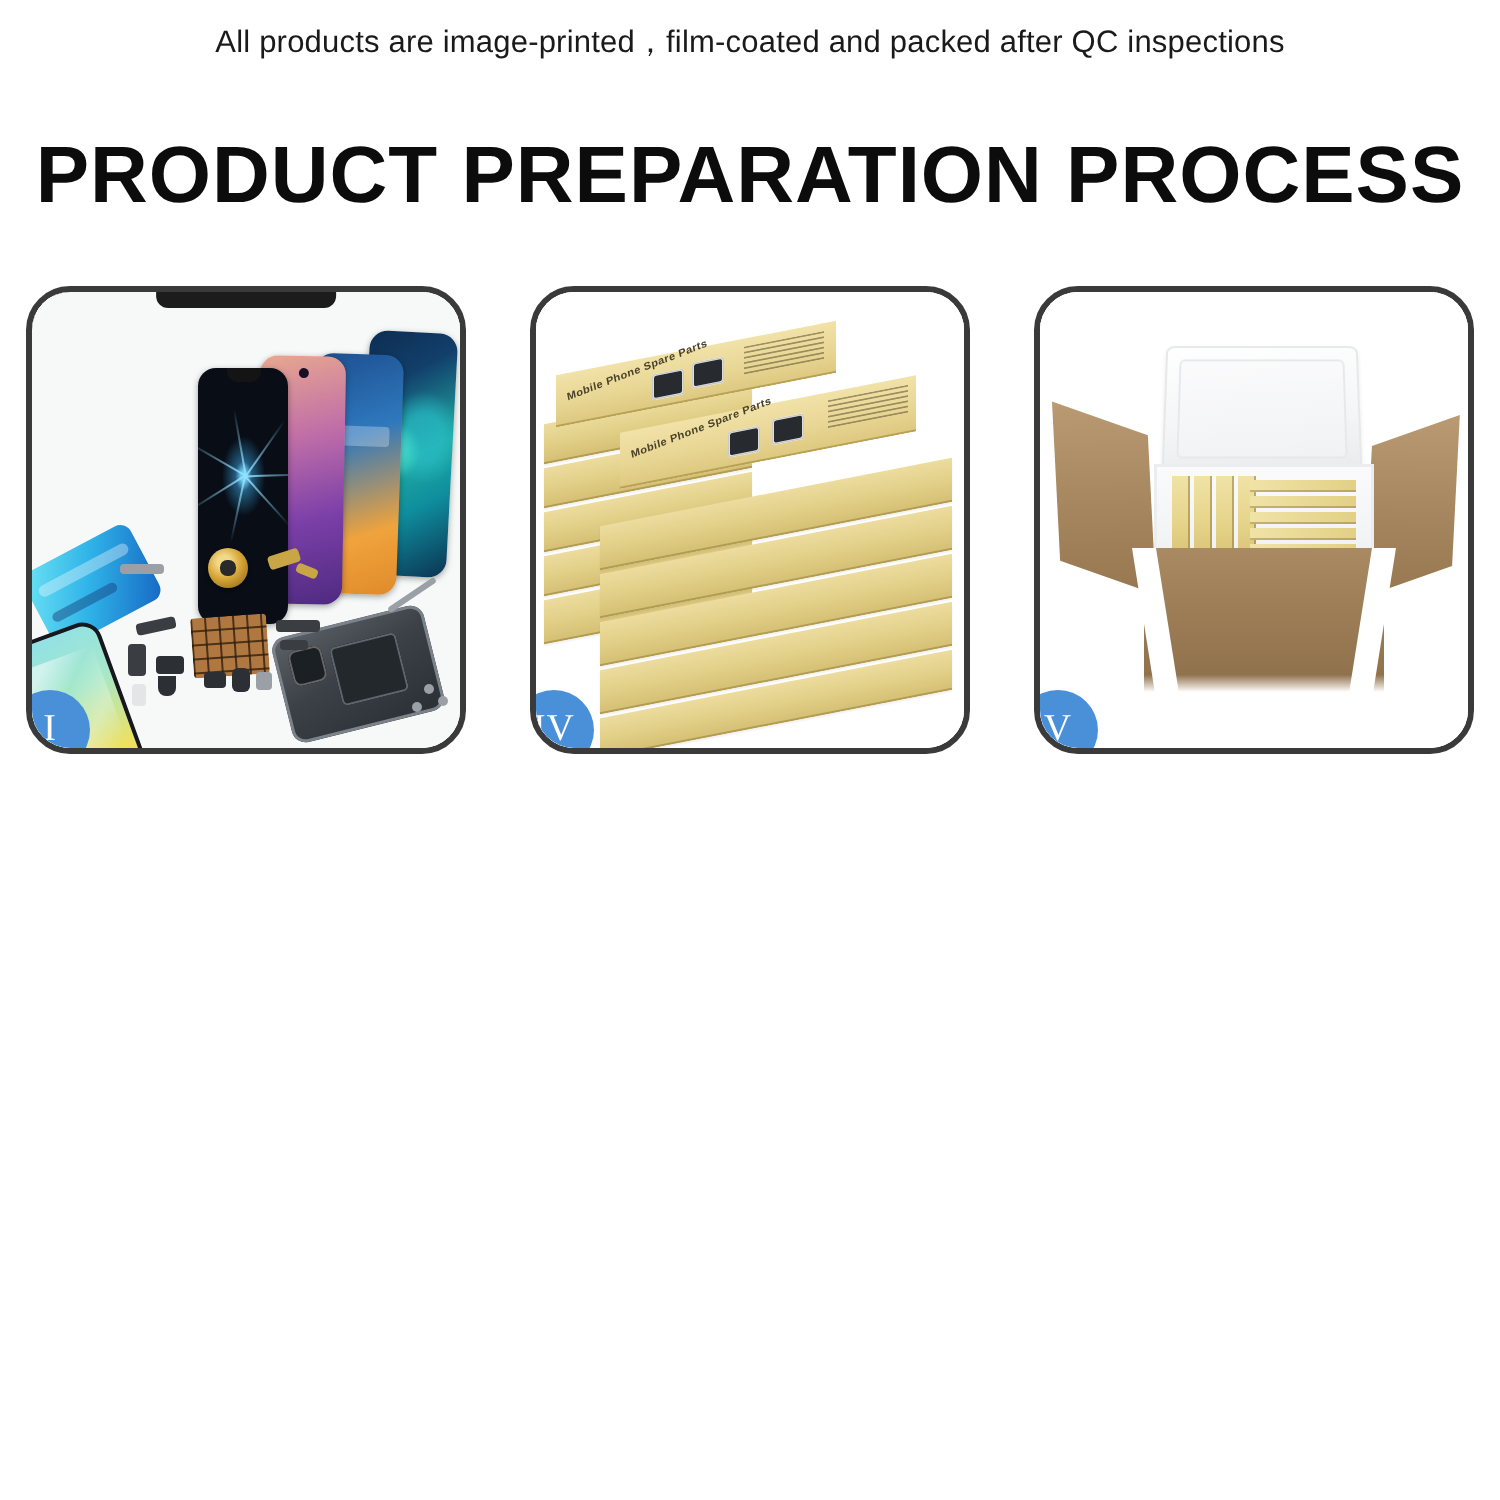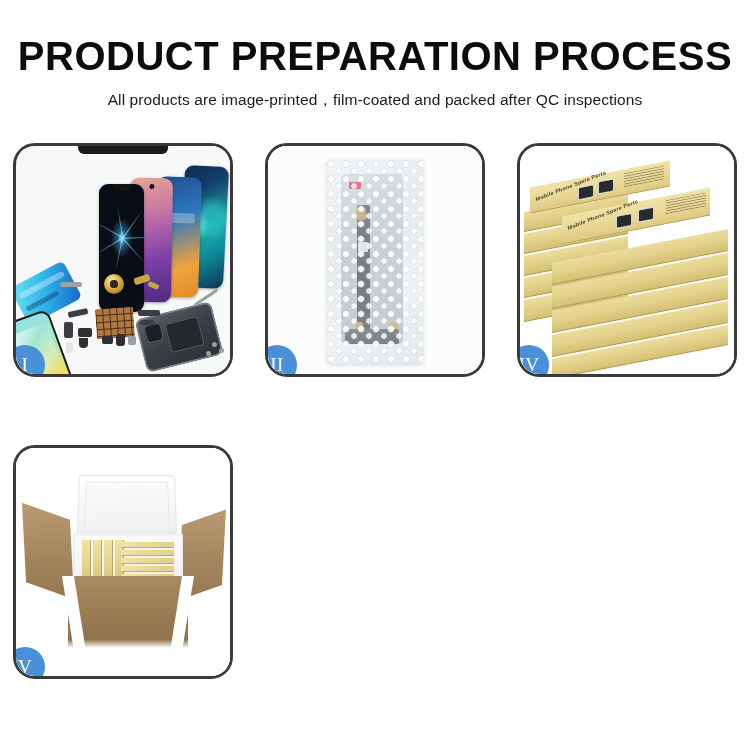--- a/index.html
+++ b/index.html
@@ -411,22 +411,22 @@
     position:absolute; left:117px; top:88px; width:1.5px; height:96px;
     background:rgba(120,98,66,.5);
   }
 </style>
 </head>
 <body>
 
 <div id="page">
 
   <div id="header">
+    <div id="sub-title">All products are image-printed，film-coated and packed after QC inspections</div>
     <div id="main-title">PRODUCT PREPARATION PROCESS</div>
-    <div id="sub-title">All products are image-printed，film-coated and packed after QC inspections</div>
   </div>
 
   <div id="grid">
 
     <div class="panel">
       <div class="panel-inner">
         <div class="p1-bg"></div>
 
         <div class="ph" id="ph-teal">
           <span class="swirl"></span>
@@ -483,38 +483,20 @@
         <span class="part lt" style="left:112px; top:190px; width:8px;  height:9px;"></span>
         <span class="part lt" style="left:196px; top:196px; width:5px;  height:5px; border-radius:50%;"></span>
         <span class="part lt" style="left:203px; top:202px; width:5px;  height:5px; border-radius:50%;"></span>
         <span class="part lt" style="left:190px; top:205px; width:5px;  height:5px; border-radius:50%;"></span>
         <span class="part lt" style="left:176px; top:150px; width:28px; height:3px; transform:rotate(-34deg);"></span>
 
         <div class="badge">I</div>
       </div>
     </div>
 
-    <div class="panel">
-      <div class="panel-inner">
-        <div class="p2-bg"></div>
-        <div id="bubble-bag">
-          <div id="screen-inside">
-            <span class="dark-strip"></span>
-            <span class="conn-a"></span>
-            <span class="conn-b"></span>
-            <span class="conn-c"></span>
-            <span class="chip"></span>
-            <span class="bottom-rail"></span>
-          </div>
-          <div id="pink-label"></div>
-          <div class="bubbles"></div>
-        </div>
-        <div class="badge">II</div>
-      </div>
-    </div>
 
 
     <div class="panel">
       <div class="panel-inner">
         <div class="p4-bg"></div>
 
         <div class="kslab" style="left:4px; top:56px;  width:104px; height:20px; transform:skewY(-11deg);"></div>
         <div class="kslab" style="left:4px; top:78px;  width:104px; height:20px; transform:skewY(-11deg);"></div>
         <div class="kslab" style="left:4px; top:100px; width:104px; height:20px; transform:skewY(-11deg);"></div>
         <div class="kslab" style="left:4px; top:122px; width:104px; height:20px; transform:skewY(-11deg);"></div>

